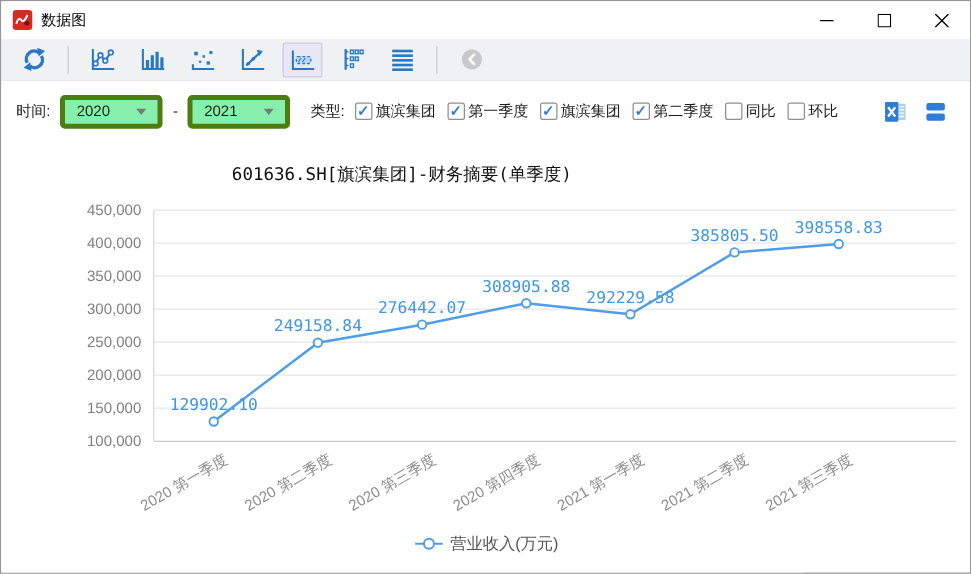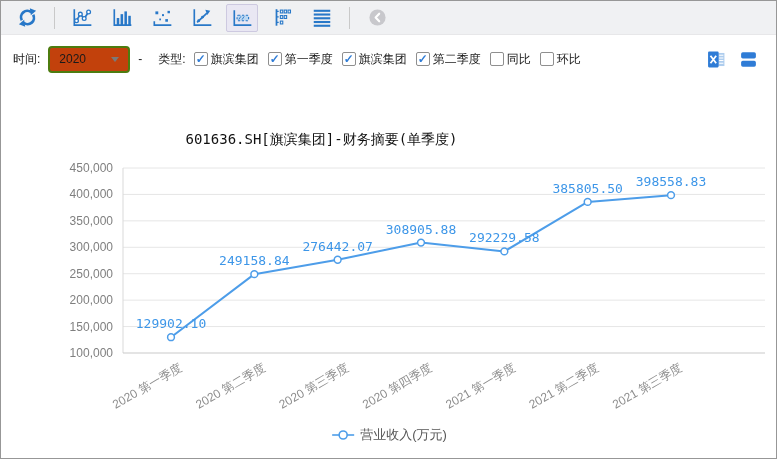--- a/index.html
+++ b/index.html
@@ -19,22 +19,22 @@
              display:flex; align-items:center; padding-left:10px; gap:8px; }
   .tb-btn { width:32px; height:28px; display:flex; align-items:center; justify-content:center;
             border:1px solid transparent; border-radius:2px; }
   .tb-btn.selected { background:#e9e7f3; border-color:#cdc9e0; }
   .tb-sep { width:1px; height:22px; background:#c9c9c9; margin:0 3px; }
 
   
   .filterbar { height:48px; display:flex; align-items:center; padding:0 12px;
                background:#fff; font-size:12px; color:#1a1a1a; }
   .flabel { margin-right:8px;text-align:center; }
-  .dropdown { width:82px; height:27px; border:2px solid #4d7c0f; border-radius:4px;
-              background:#c2410c; display:flex; align-items:center; justify-content:space-between;
+  .dropdown { width:82px; height:27px; border:4px solid #4d7c0f; border-radius:4px;
+              background:#86efac; display:flex; align-items:center; justify-content:space-between;
               padding:0 9px; margin-right:8px; }
   .dd-caret { width:0; height:0; border-left:4px solid transparent; border-right:4px solid transparent;
               border-top:5px solid #7a7a7a; }
   .range-dash { margin:0 8px 0 0; }
   .cb-group { display:flex; align-items:center; }
   .cb-item { display:flex; align-items:center; margin-right:9px; cursor:default; }
   .cb { width:14px; height:14px; border:1px solid #8f8f8f; border-radius:2px; background:#fff;
         display:flex; align-items:center; justify-content:center; margin-right:3px;
         font-size:12px; font-weight:bold; color:#2f7cd6; line-height:1; }
   .export-group { margin-left:auto; display:flex; align-items:center; gap:13px; margin-right:6px; }
@@ -45,20 +45,45 @@
                  font-size:14px; color:#111; font-family:"DejaVu Sans Mono", monospace; }
   #plot { position:absolute; top:0; left:0; }
   .yticklab, .xticklab { font-family:"Liberation Sans", sans-serif; }
   .dlabel { font-family:"DejaVu Sans Mono", monospace; }
 </style>
 </head>
 <body>
 
 <div class="window">
 
+  <div class="titlebar">
+    <svg class="app-icon" viewBox="0 0 16 16">
+      <rect x="0" y="0" width="16" height="16" rx="3" fill="#d42a22"></rect>
+      <path d="M3 11 Q5 5 7 8 Q9 11 12 4" fill="none" stroke="#fff" stroke-width="1.6"></path>
+      <circle cx="11.5" cy="10.5" r="2" fill="#7a0f0c"></circle>
+    </svg>
+    <span class="win-title">数据图</span>
+    <div class="win-controls">
+      <div class="win-btn">
+        <svg width="11" height="11" viewBox="0 0 11 11">
+            <line x1="0" y1="5.5" x2="11" y2="5.5" stroke="#000" stroke-width="1"></line>
+          </svg>
+      </div>
+      <div class="win-btn">
+        <svg width="11" height="11" viewBox="0 0 11 11">
+            <rect x="0.5" y="0.5" width="10" height="10" fill="none" stroke="#000" stroke-width="1"></rect>
+          </svg>
+      </div>
+      <div class="win-btn close">
+        <svg width="11" height="11" viewBox="0 0 11 11">
+            <path d="M0 0 L11 11 M11 0 L0 11" stroke="#000" stroke-width="1"></path>
+          </svg>
+      </div>
+    </div>
+  </div>
 
   <div class="toolbar">
     <div class="tb-btn">
       <svg width="21" height="21" viewBox="0 0 20 20">
         <path d="M4.6 12.6 A6 6 0 0 1 13.6 5.0" fill="none" stroke="#2878c8" stroke-width="2.6"></path>
         <polygon points="12.2,1.2 18.2,3.6 13.2,7.8" fill="#2878c8"></polygon>
         <path d="M15.4 7.4 A6 6 0 0 1 6.4 15.0" fill="none" stroke="#2878c8" stroke-width="2.6"></path>
         <polygon points="7.8,18.8 1.8,16.4 6.8,12.2" fill="#2878c8"></polygon>
       </svg>
     </div>
@@ -138,20 +163,24 @@
     </div>
   </div>
 
   <div class="filterbar">
     <span class="flabel">时间:</span>
     <div class="dropdown">
       <span>2020</span>
       <span class="dd-caret"></span>
     </div>
     <span class="range-dash">-</span>
+    <div class="dropdown">
+      <span>2021</span>
+      <span class="dd-caret"></span>
+    </div>
     <span class="flabel" style="margin-left:8px">类型:</span>
     <div class="cb-group">
         <div class="cb-item">
           <span class="cb">✓</span>
           <span>旗滨集团</span>
         </div>
         <div class="cb-item">
           <span class="cb">✓</span>
           <span>第一季度</span>
         </div>

